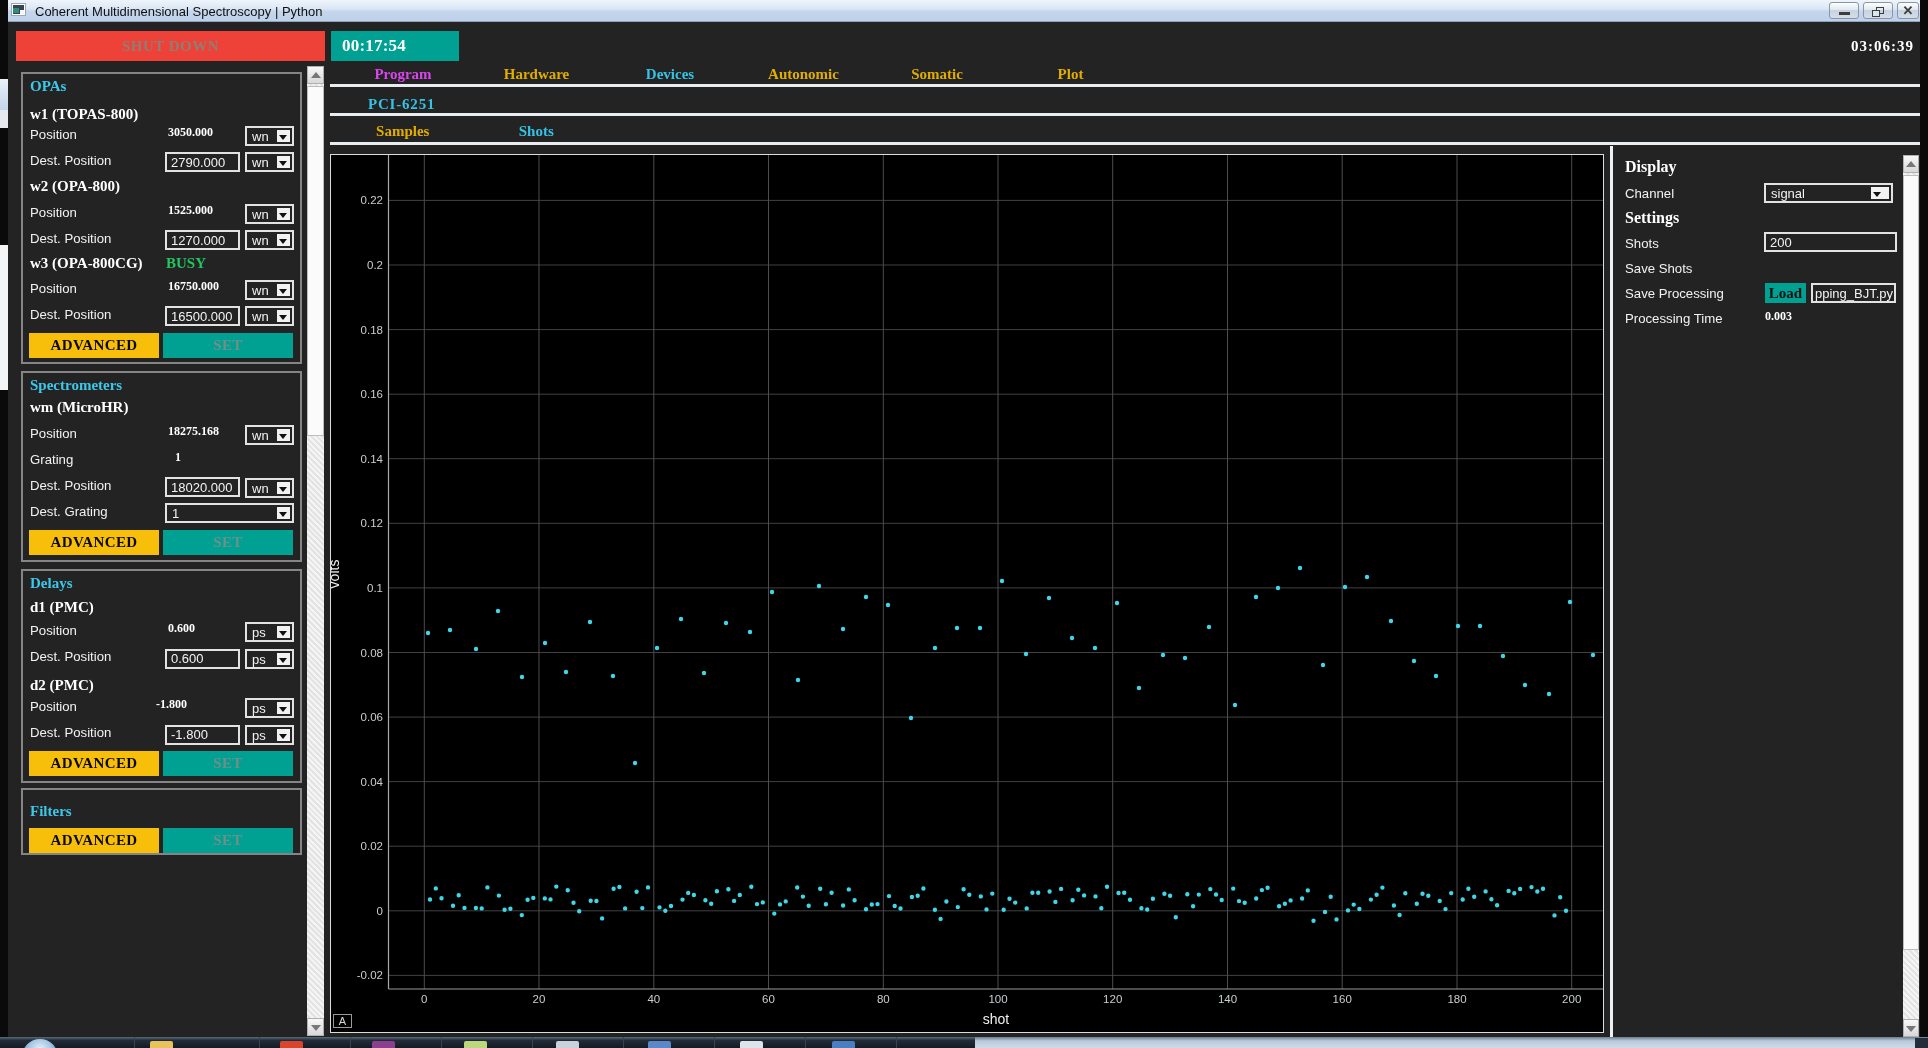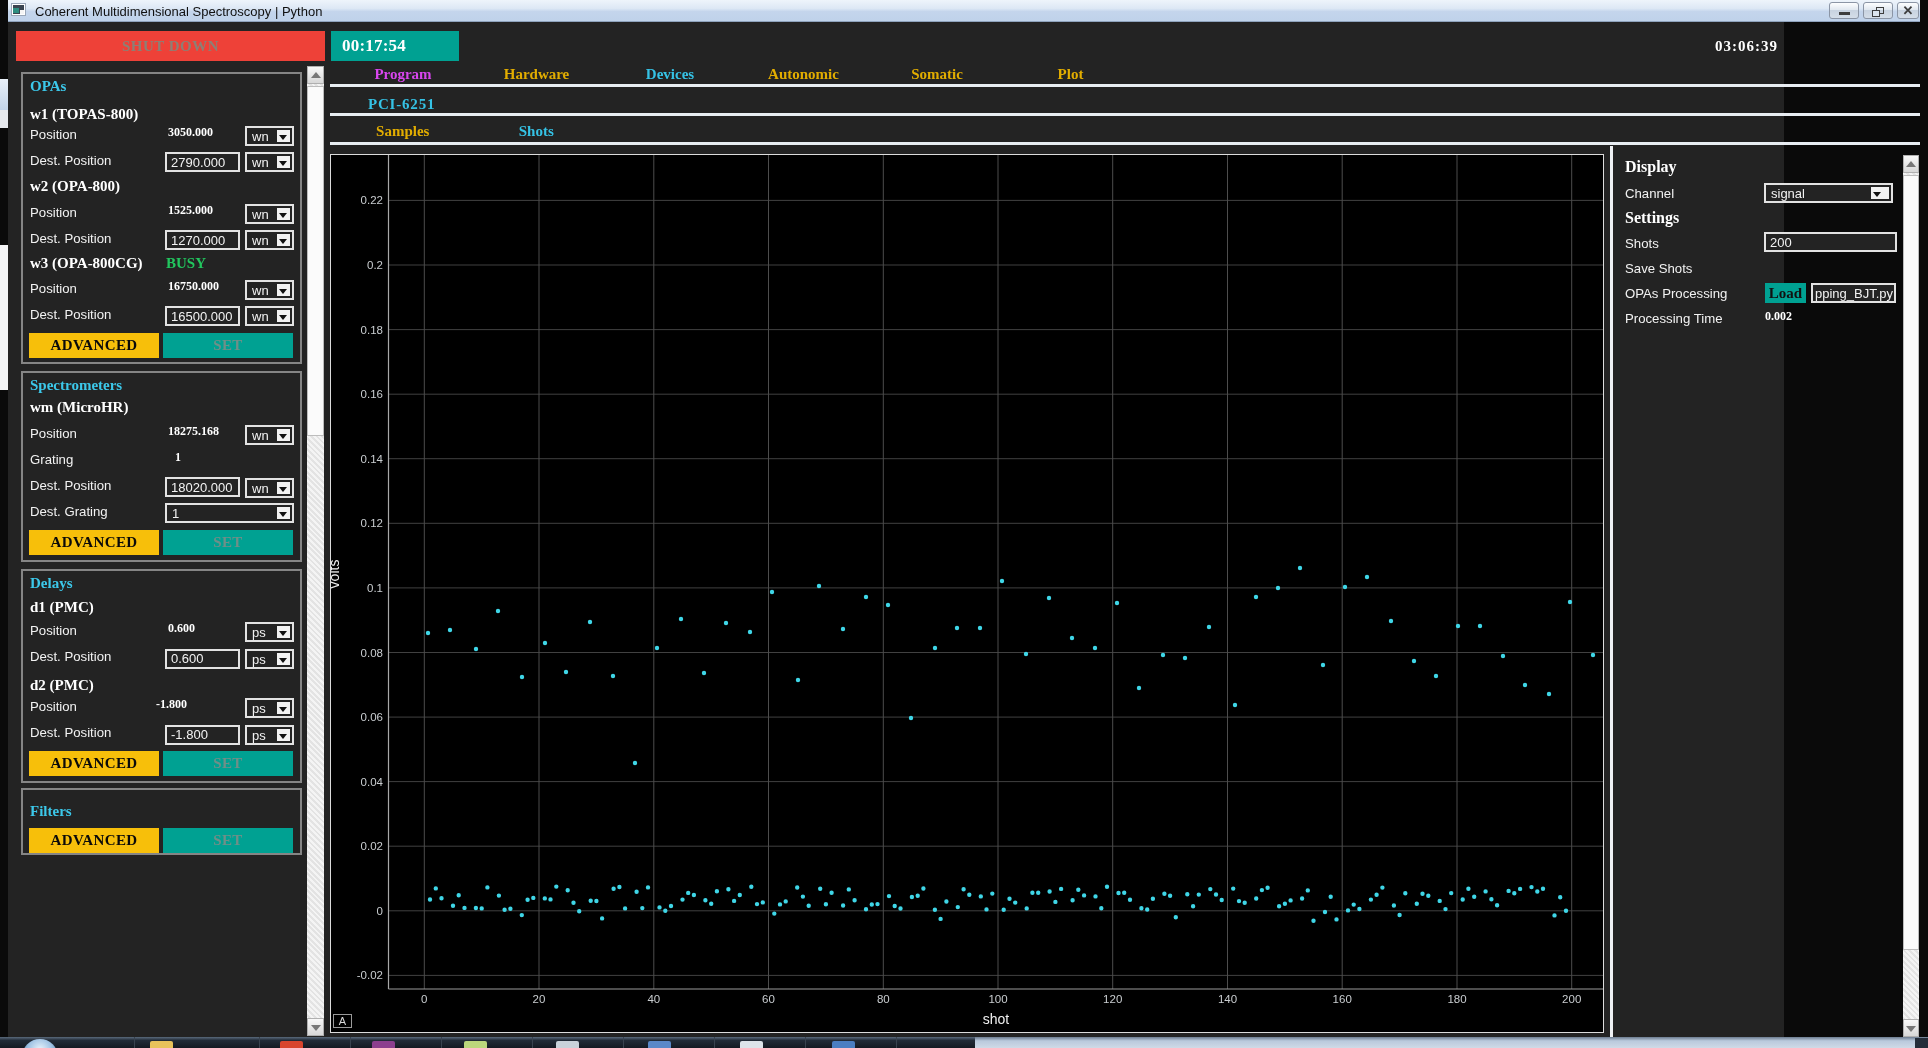--- a/index.html
+++ b/index.html
@@ -21,21 +21,21 @@
 .sb{background:#ececec}
 .sbtrack{background-image:repeating-linear-gradient(45deg,#f4f4f4 0 2px,#e3e3e3 2px 4px)}
 .sbbtn{background:linear-gradient(#f8f8f8,#d8d8d8);border:1px solid #b0b0b0;position:absolute}
 .sbthumb{background:#fbfbfb;border:1px solid #bdbdbd;position:absolute}
 .tri-u{width:0;height:0;border-left:5px solid transparent;border-right:5px solid transparent;border-bottom:6px solid #777;position:absolute;left:3px;top:5px}
 .tri-d{width:0;height:0;border-left:5px solid transparent;border-right:5px solid transparent;border-top:6px solid #777;position:absolute;left:3px;top:6px}
 </style></head><body>
 <div class="abs" style="left:0;top:79px;width:8px;height:31px;background:linear-gradient(#e9f0f8,#c3d4e8)"></div>
 <div class="abs" style="left:0;top:110px;width:8px;height:18px;background:#e6e9ed"></div>
 <div class="abs" style="left:0;top:245px;width:8px;height:145px;background:#f4f5f6"></div>
-<div class="abs" style="left:8px;top:0;width:1776px;height:1037px;background:#232323">
+<div class="abs" style="left:8px;top:0;width:1912px;height:1037px;background:#232323">
 <div class="abs" style="left:0;top:0;width:1912px;height:22px;background:linear-gradient(#eef4fb 0%,#dde8f5 40%,#c4d5ec 55%,#bfd2ea 100%);border-bottom:1px solid #8fa3bd">
 <div class="abs" style="left:3px;top:3px;width:15px;height:13px;background:#fff;border:1px solid #9aa7b8">
         <div class="abs" style="left:1px;top:1px;width:11px;height:9px;background:#3a4450"></div>
         <div class="abs" style="left:1px;top:4px;width:6px;height:5px;background:#2e8d80"></div>
         <div class="abs" style="left:8px;top:6px;width:4px;height:4px;background:#f5f5f5"></div>
       </div>
 <div class="abs" style="left:27px;top:4px;font-size:13px;color:#101010">Coherent Multidimensional Spectroscopy | Python</div>
 <div class="abs" style="left:1821px;top:2px;width:30px;height:17px;background:linear-gradient(#fdfeff,#e1e8f0 45%,#c8d3e0 50%,#d4dde8);border:1px solid #8b95a5;border-radius:3px">
         <div class="abs" style="left:9px;top:9px;width:11px;height:3px;background:#3d3d3d"></div>
       </div>
@@ -240,25 +240,25 @@
 <div class="abs hdrO" style="left:1617px;top:158px;font-size:16px">Display</div>
 <div class="abs lbl" style="left:1617px;top:186px">Channel</div>
 <div class="abs combo" style="left:1756px;top:183px;width:129px;height:20px">
       <span class="cap">signal</span>
       <span class="arr" style="width:18px"></span>
     </div>
 <div class="abs hdrO" style="left:1617px;top:209px;font-size:16px">Settings</div>
 <div class="abs lbl" style="left:1617px;top:236px">Shots</div>
 <div class="abs tbox" style="left:1756px;top:232px;width:133px;height:20px">200</div>
 <div class="abs lbl" style="left:1617px;top:261px">Save Shots</div>
-<div class="abs lbl" style="left:1617px;top:286px">OPAs Processing</div>
+<div class="abs lbl" style="left:1617px;top:286px">Save Processing</div>
 <div class="abs serif" style="left:1757px;top:283px;width:41px;height:20px;background:#00a192;color:#111;font-size:15px;display:flex;align-items:center;justify-content:center">Load</div>
 <div class="abs tbox" style="left:1803px;top:283px;width:85px;height:20px;padding-left:2px;overflow:hidden">pping_BJT.py</div>
 <div class="abs lbl" style="left:1617px;top:311px">Processing Time</div>
-<div class="abs val" style="left:1757px;top:309px">0.002</div>
+<div class="abs val" style="left:1757px;top:309px">0.003</div>
 <div class="abs sb sbtrack" style="left:1895px;top:155px;width:16px;height:878px"></div>
 <div class="sbbtn" style="left:1895px;top:155px;width:16px;height:18px">
       <span class="tri-u" style="left:2px"></span>
     </div>
 <div class="sbthumb" style="left:1895px;top:175px;width:16px;height:775px"></div>
 <div class="sbbtn" style="left:1895px;top:1019px;width:16px;height:18px">
       <span class="tri-d" style="left:2px"></span>
     </div>
 </div>
 <div class="abs" style="left:0;top:1037px;width:975px;height:11px;background:linear-gradient(#5a6a7c,#222c38 30%,#141a22);overflow:hidden">

